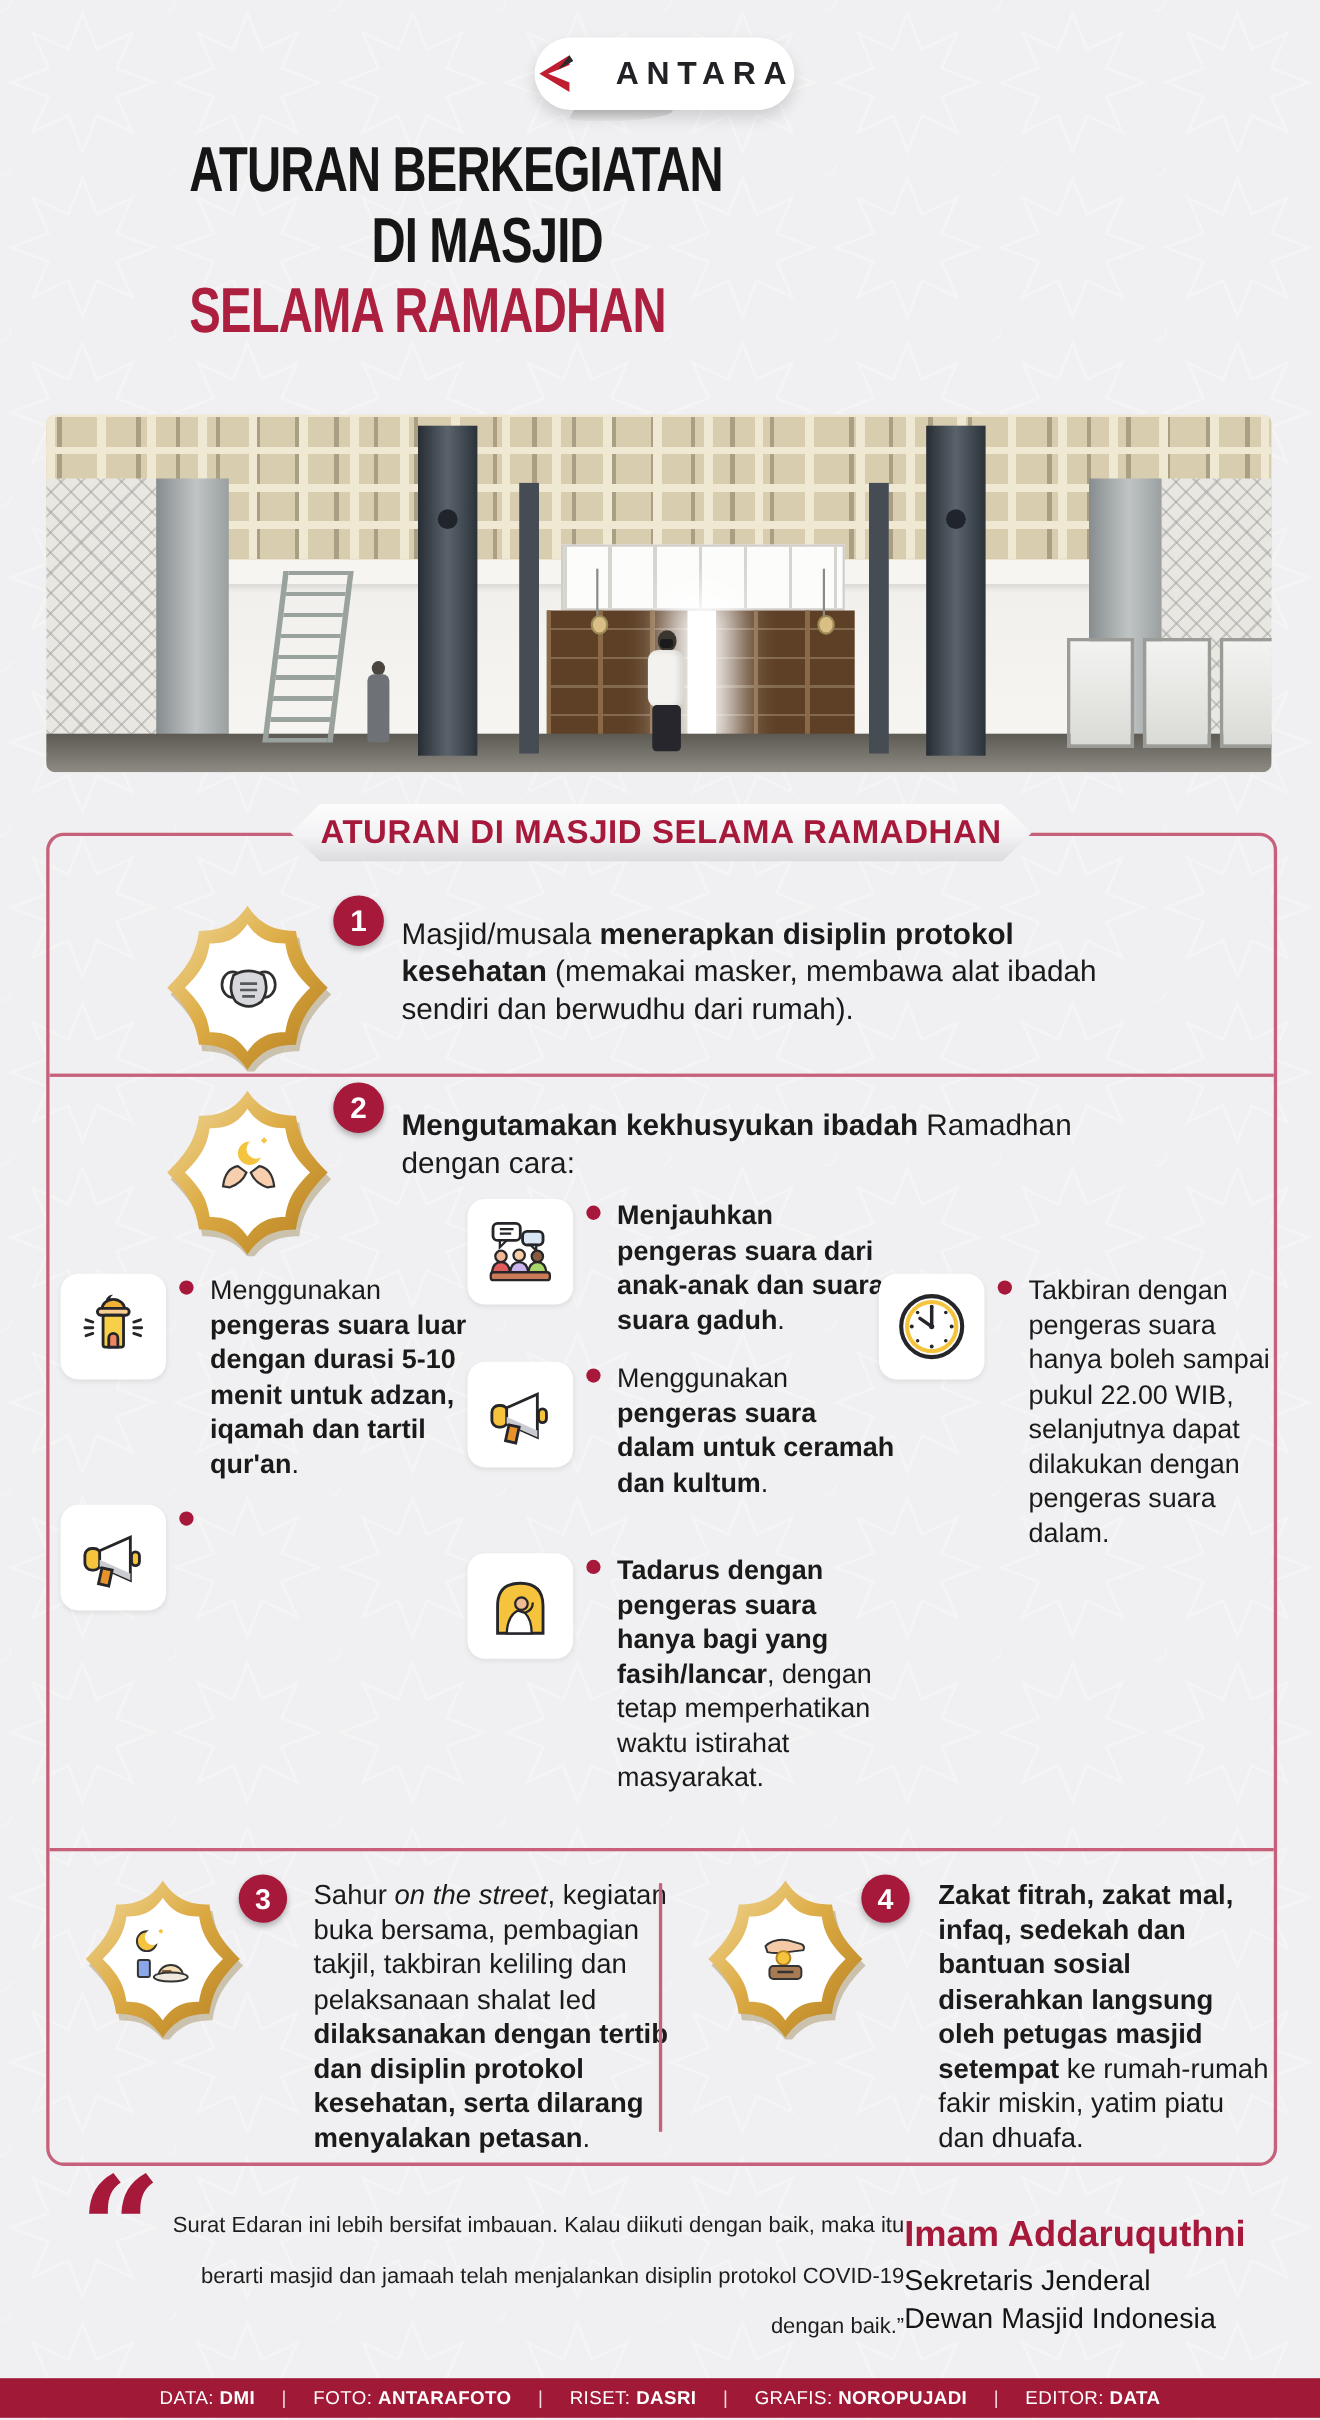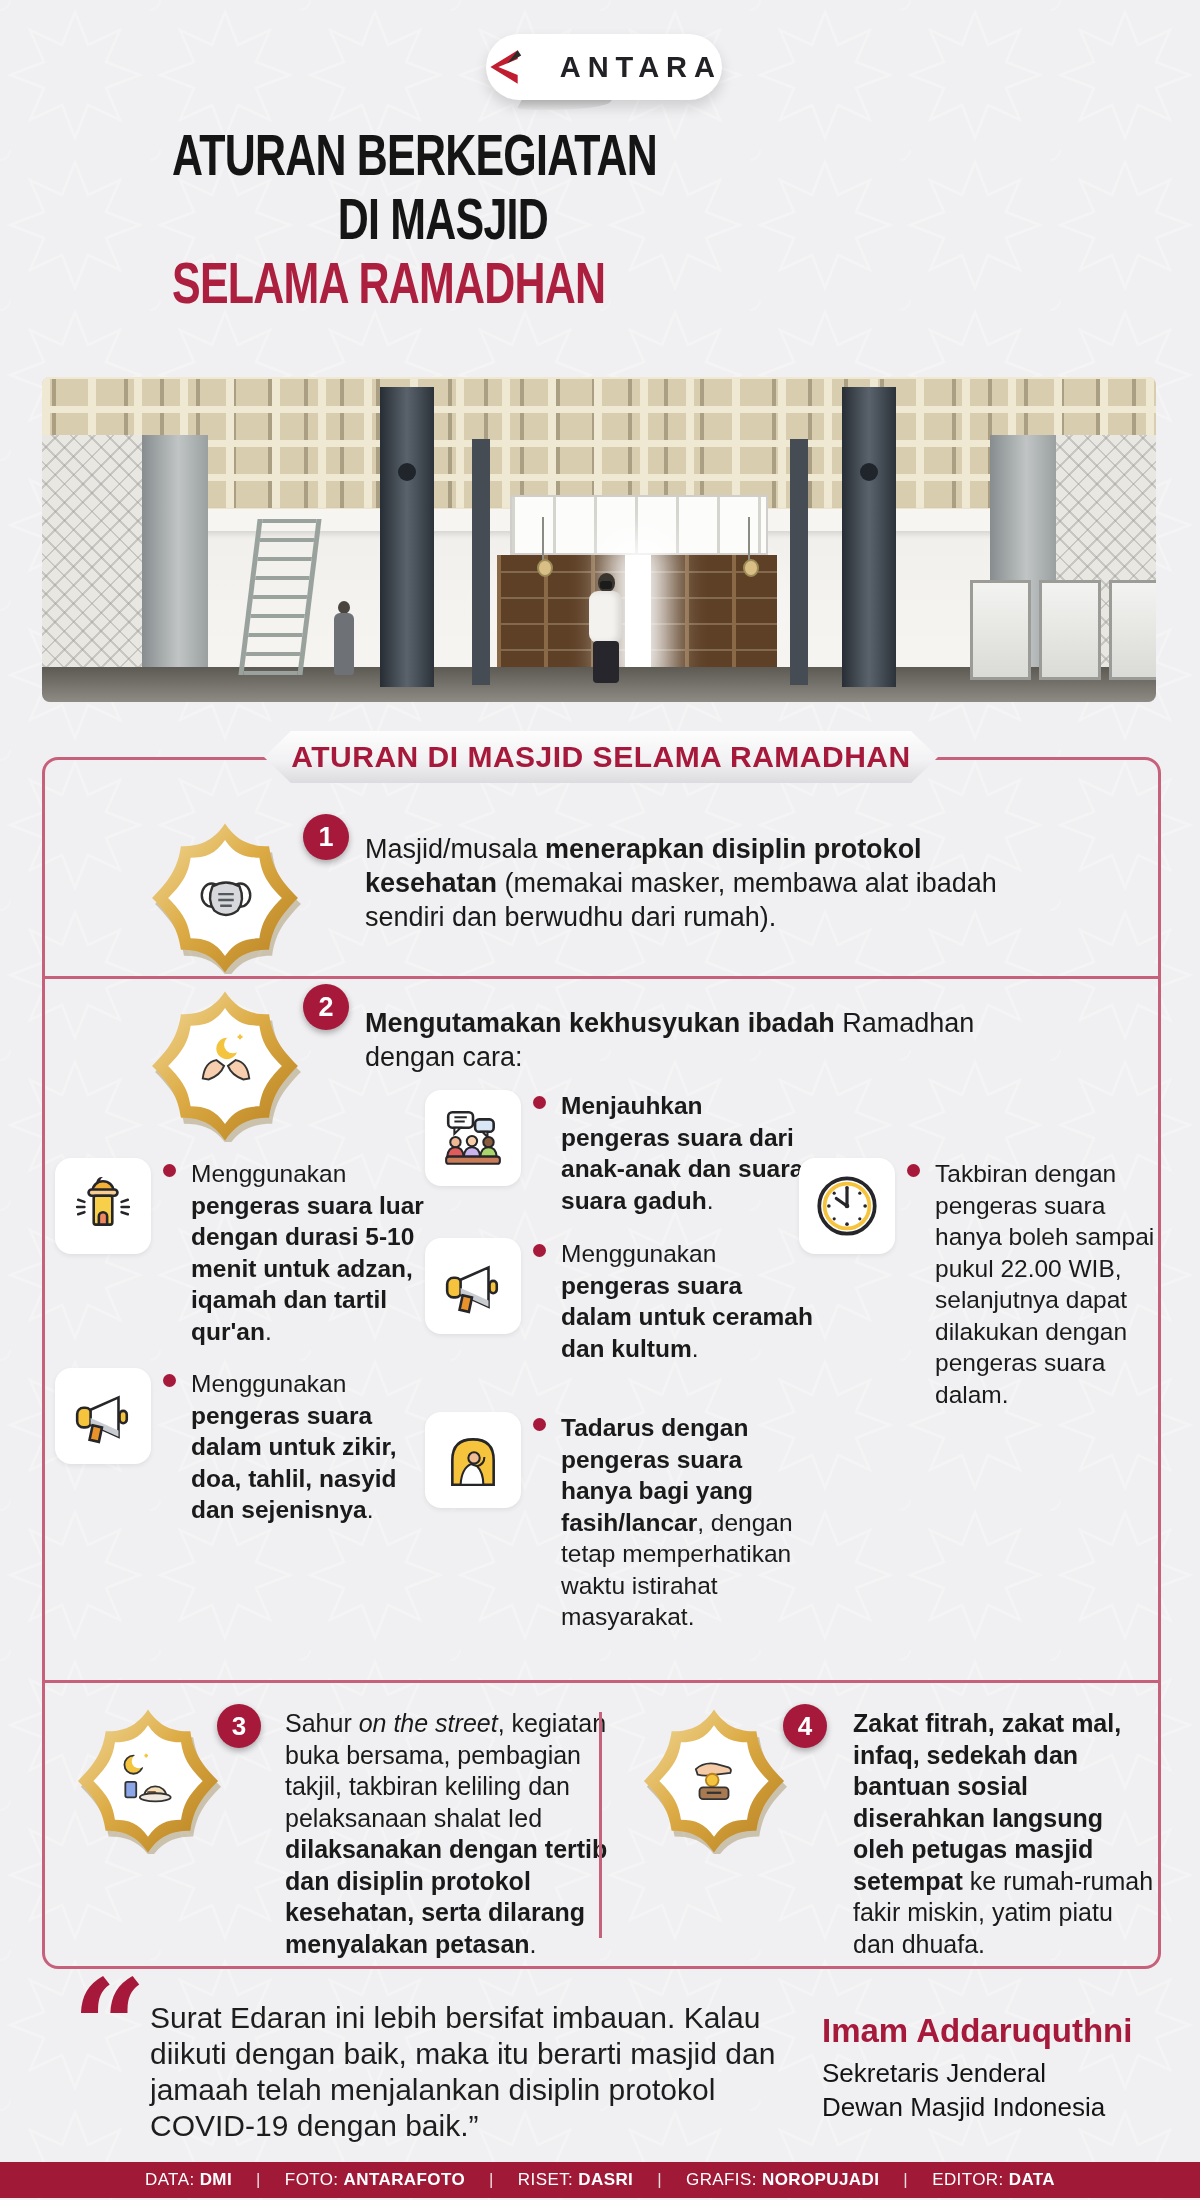--- a/index.html
+++ b/index.html
@@ -75,21 +75,21 @@
      box-shadow:0 3px 6px rgba(0,0,0,.3);z-index:2;}
   .rule-text{position:absolute;font-size:27px;line-height:34px;color:#1a1a1a;}
   .icon-box{position:absolute;width:96px;height:96px;background:#fff;border-radius:16px;
      box-shadow:0 2px 5px rgba(0,0,0,.07);display:flex;align-items:center;justify-content:center;}
   .dot{position:absolute;width:13px;height:13px;border-radius:50%;background:#A6193B;}
   .col-text{position:absolute;font-size:24.5px;line-height:31.5px;color:#1a1a1a;}
   .small-text{position:absolute;font-size:25px;line-height:31.5px;color:#1a1a1a;}
   
   .qmark{left:72px;top:1962px;font-family:"DejaVu Serif",serif;font-weight:bold;font-size:130px;
      line-height:130px;color:#A6193B;}
-  .qtext{left:150px;top:2000px;width:672px;font-size:30px;line-height:36px;color:#1d1d1d;text-align:left;}
+  .qtext{left:150px;top:2000px;width:672px;font-size:20px;line-height:46px;color:#1d1d1d;text-align:right;}
   .qauthor{left:822px;top:2012px;font-size:33px;font-weight:bold;color:#A6193B;}
   .qrole{left:822px;top:2056px;font-size:26px;line-height:34px;color:#141414;}
   
   .footer{left:0;top:2162px;width:1200px;height:36px;background:#A01A38;display:flex;
      align-items:center;justify-content:center;color:#fff;font-size:17px;letter-spacing:.4px;}
   .footer b{font-weight:bold;}
   .sep{margin:0 24px;opacity:.85;font-weight:300;}
 </style>
 </head>
 <body>
@@ -222,21 +222,20 @@
     <div class="icon-box" style="left:10px;top:608px;">
       <svg width="62" height="62" viewBox="0 0 60 60">
         <rect x="5" y="22" width="14" height="19" rx="6" fill="#F5C33C" stroke="#26262a" stroke-width="2.5"></rect>
         <path d="M18 24 L45 12 V50 L18 38 Z" fill="#ffffff" stroke="#26262a" stroke-width="2.5"></path>
         <path d="M18 32 L45 44 V50 L18 38 Z" fill="#C9CDD2"></path>
         <rect x="46" y="25" width="7" height="12" rx="3.5" fill="#F5C33C" stroke="#26262a" stroke-width="2.5"></rect>
         <path d="M20 39 l9 2 -3 14 -9 -2 z" fill="#E8922C" stroke="#26262a" stroke-width="2.5"></path>
       </svg>
     </div>
     <div class="dot" style="left:118px;top:614px;"></div>
-    <div class="col-text" style="left:146px;top:608px;width:240px;"><span>Menggunakan </span><span style="font-weight: bold;">pengeras suara dalam untuk zikir, doa, tahlil, nasyid dan sejenisnya</span><span>.</span></div>
 
     <div class="icon-box" style="left:380px;top:330px;">
       <svg width="62" height="62" viewBox="0 0 60 60">
         <rect x="6" y="5" width="24" height="15" rx="4" fill="#ffffff" stroke="#26262a" stroke-width="2.5"></rect>
         <path d="M12 10 h12 M12 14 h10" stroke="#26262a" stroke-width="2"></path>
         <path d="M12 20 v6 l6 -6 z" fill="#ffffff" stroke="#26262a" stroke-width="2"></path>
         <rect x="32" y="12" width="18" height="12" rx="4" fill="#D9E6F6" stroke="#26262a" stroke-width="2.5"></rect>
         <path d="M44 24 v5 l-5 -5 z" fill="#D9E6F6" stroke="#26262a" stroke-width="2"></path>
         <circle cx="13" cy="34" r="5" fill="#F0B794" stroke="#26262a" stroke-width="2"></circle>
         <circle cx="29" cy="33" r="5" fill="#F7CDA9" stroke="#26262a" stroke-width="2"></circle>

